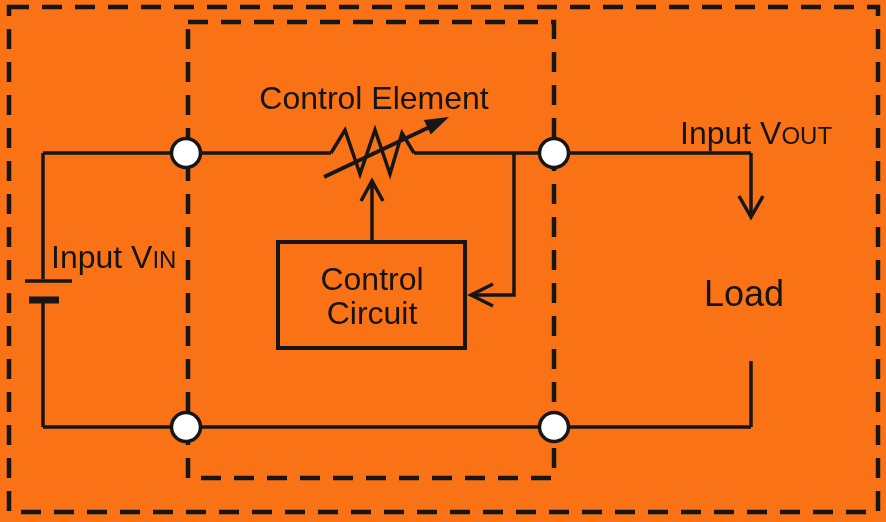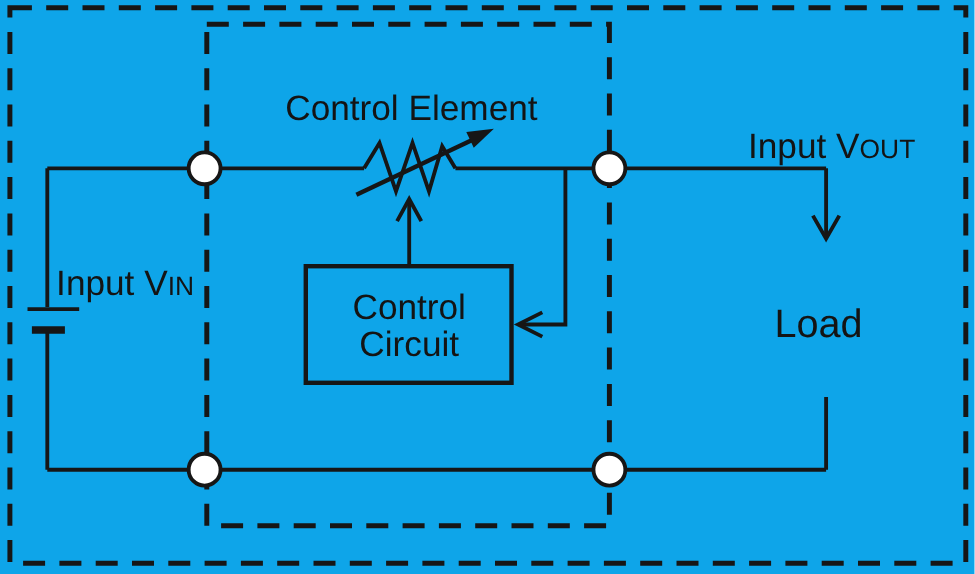--- a/index.html
+++ b/index.html
@@ -4,21 +4,21 @@
 <style>
   html, body {
     margin: 0;
     padding: 0;
     background: #ffffff;
   }
   .canvas {
     position: relative;
     width: 886px;
     height: 522px;
-    background: #0ea5e9;
+    background: #f97316;
     overflow: hidden;
   }
   svg {
     display: block;
   }
   .stroke {
     stroke: #161616;
     fill: none;
     stroke-linejoin: miter;
   }

